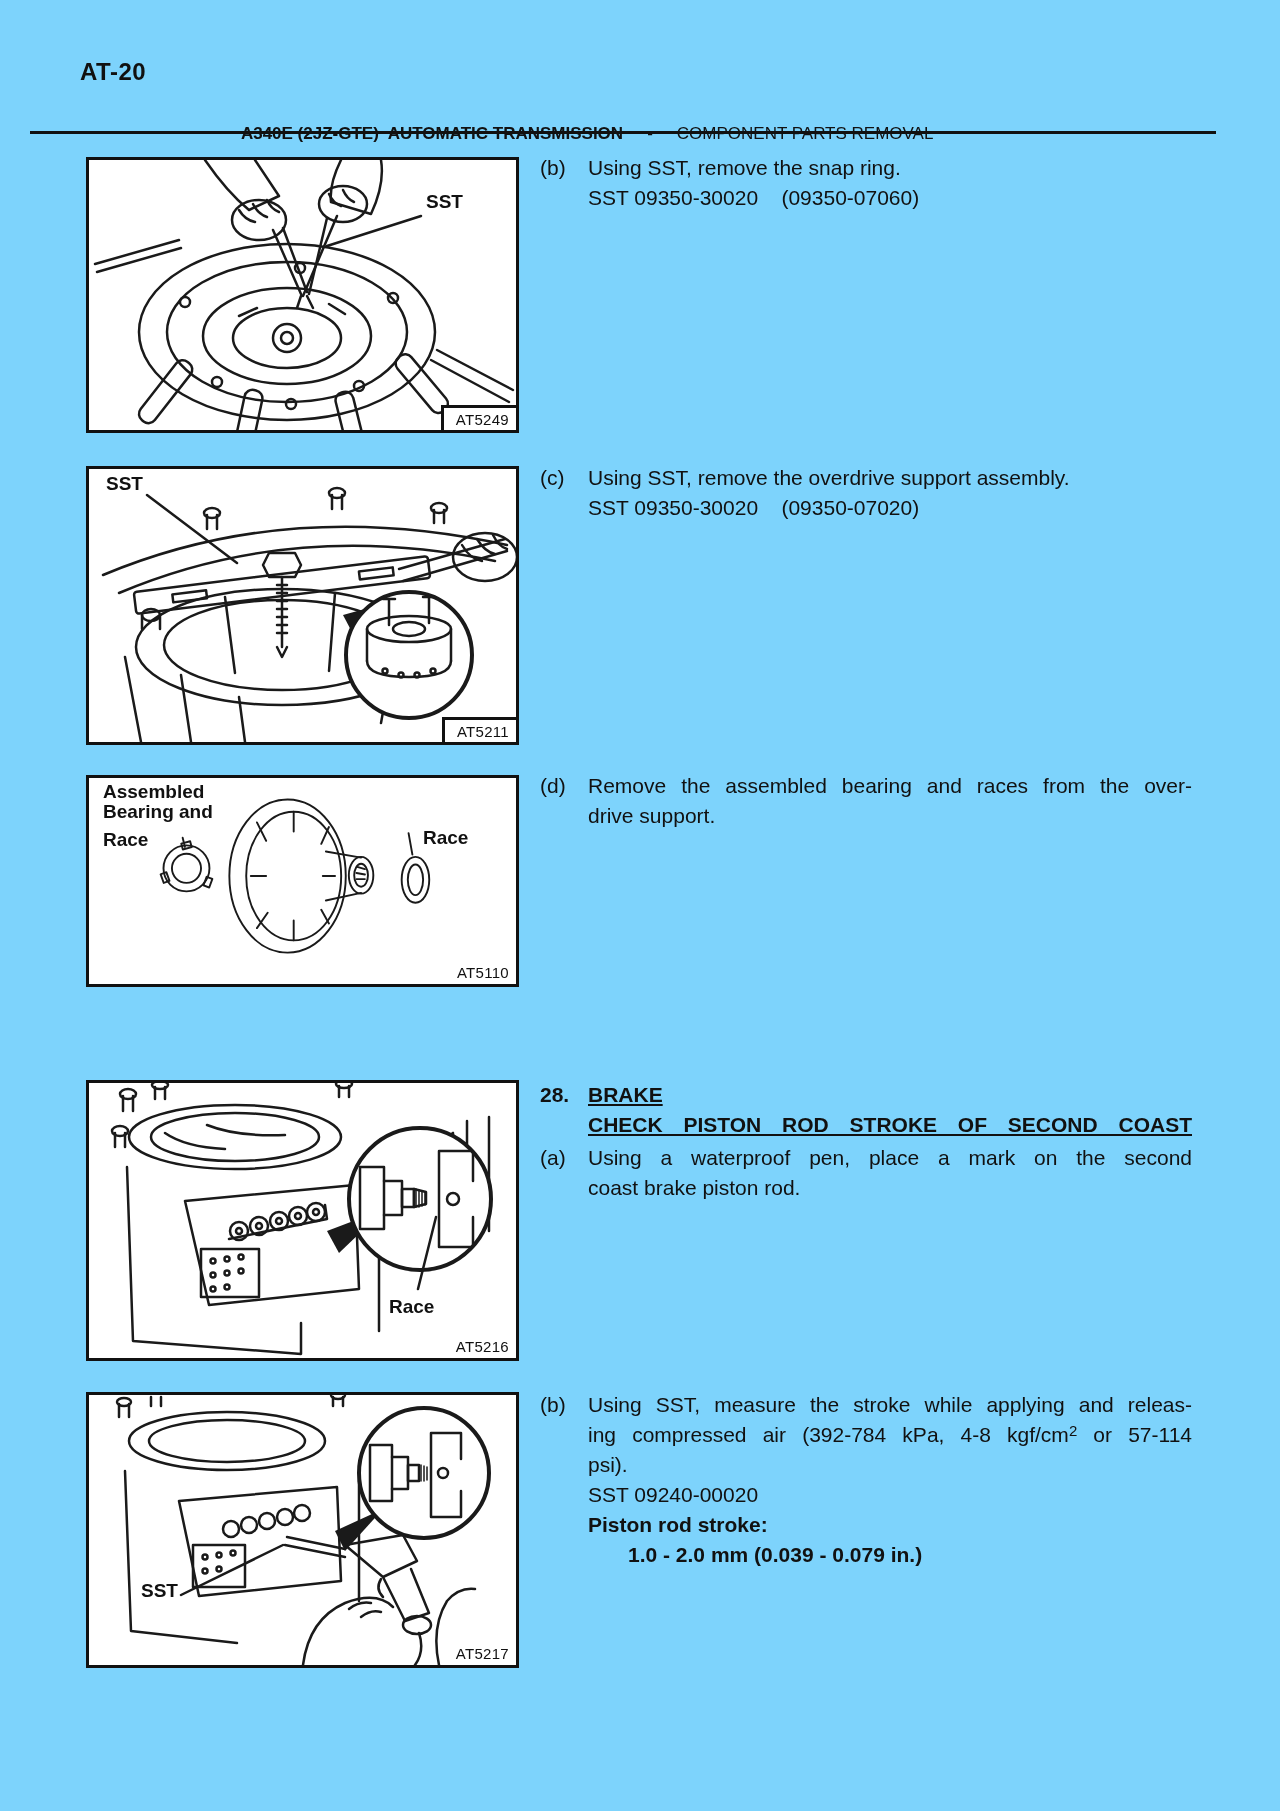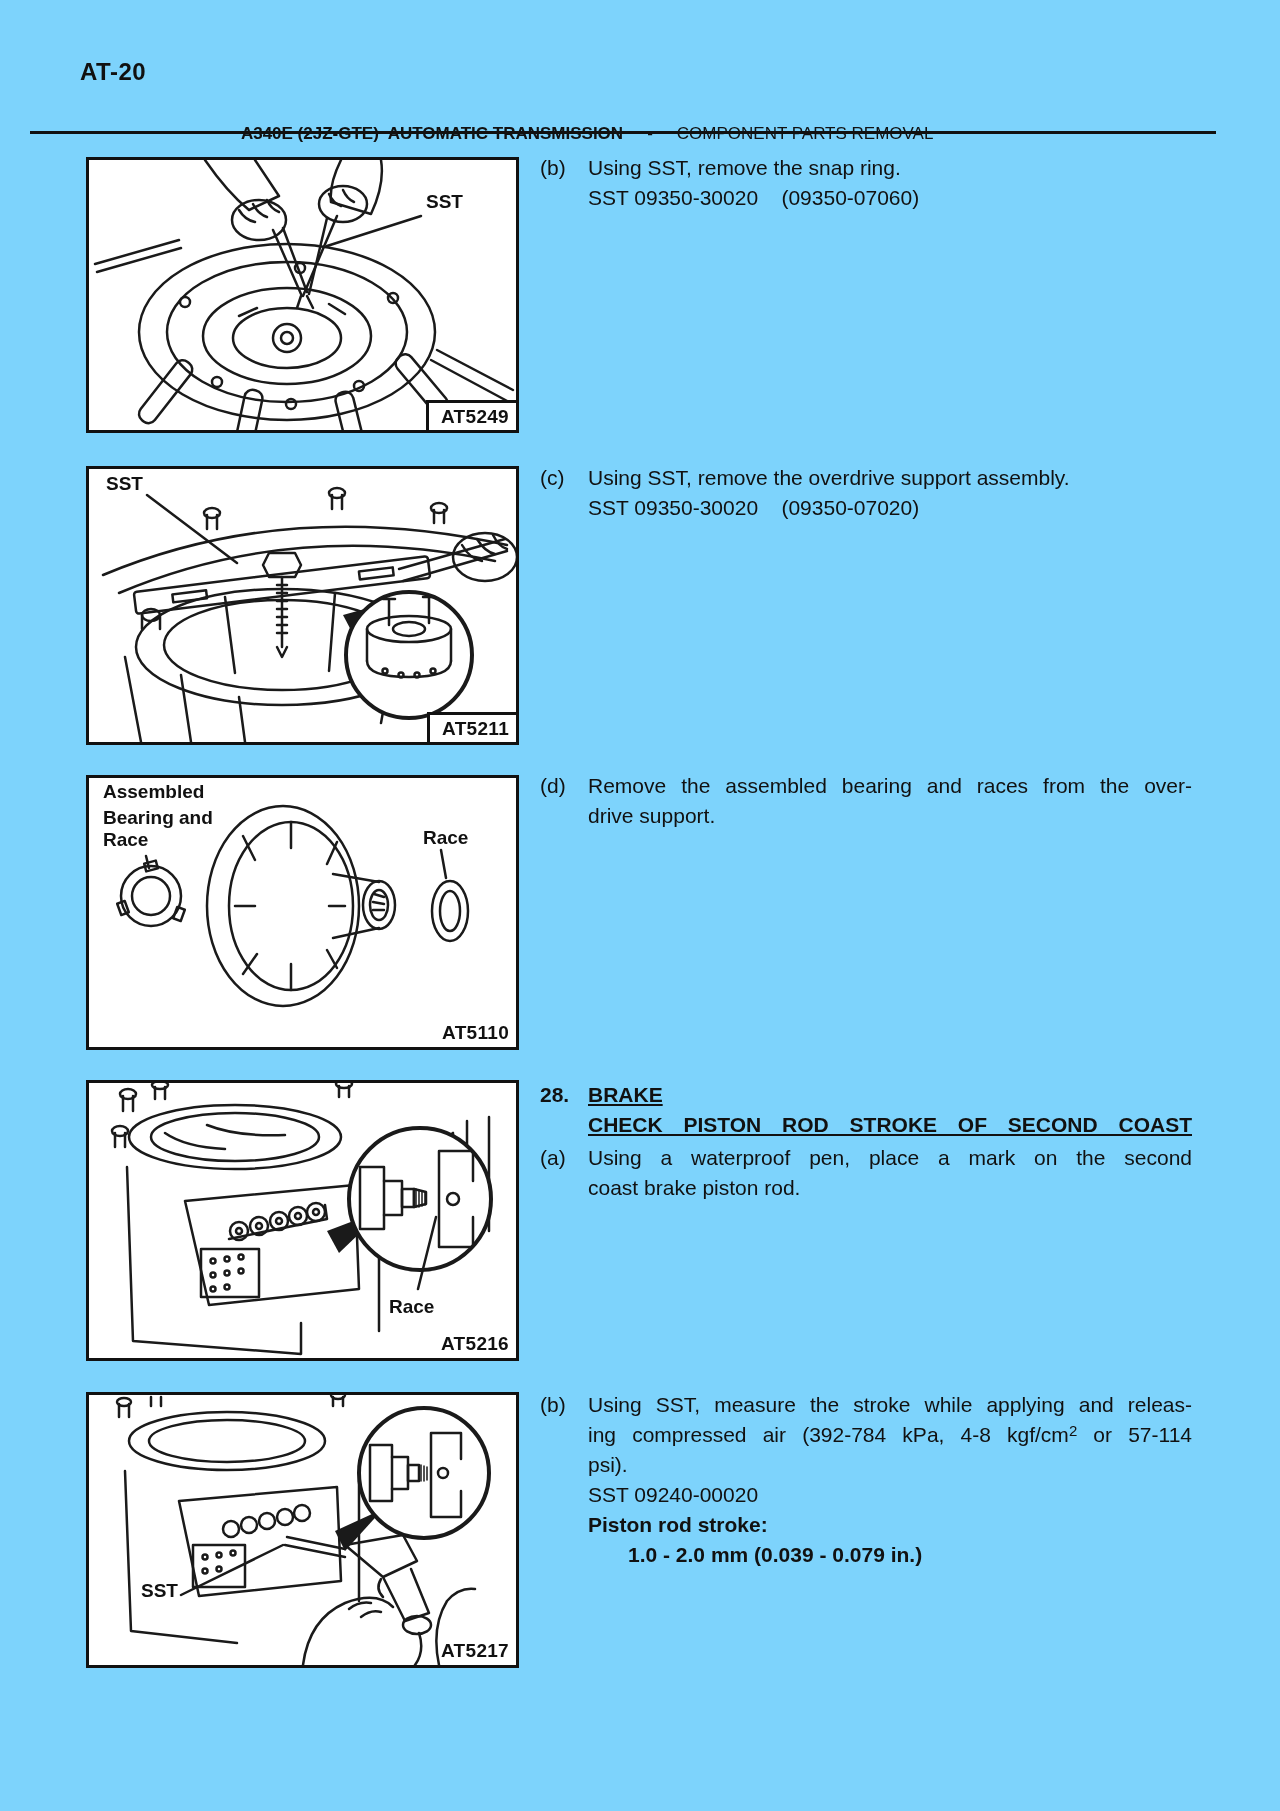--- a/index.html
+++ b/index.html
@@ -10,21 +10,21 @@
   
   .page-number{position:absolute;left:80px;top:58px;font-size:24px;font-weight:bold;letter-spacing:.5px;}
   .header-line{position:absolute;left:222px;top:104px;font-size:17px;white-space:pre-wrap;}
   .header-line .b{font-weight:bold;}
   .header-line .sep{margin:0 24px;}
   .header-rule{position:absolute;left:30px;top:131px;width:1186px;height:3px;background:#111;}
   
   .fig{position:absolute;left:86px;width:433px;border:3px solid #111;background:#fff;box-sizing:border-box;padding-left:10px;}
   .fig svg{position:absolute;left:0;top:0;width:100%;height:100%;}
   .fig-label{position:absolute;font-size:19px;font-weight:bold;white-space:nowrap;line-height:24px;}
-  .fig-id{position:absolute;right:7px;bottom:3px;font-size:19px;font-weight:bold;letter-spacing:.3px;text-align:center;}
+  .fig-id{position:absolute;right:7px;bottom:3px;font-size:15px;font-weight:normal;letter-spacing:.3px;text-align:center;}
   .fig-id.boxed{right:0;bottom:0;border-top:3px solid #111;border-left:3px solid #111;padding:3px 7px 2px 12px;background:#fff;}
   
   .step{position:absolute;left:540px;width:652px;font-size:21px;line-height:30px;}
   .marker{position:absolute;left:0;top:0;}
   .step-body{margin-left:48px;}
   .line{white-space:pre-wrap;}
   .just{text-align:justify;text-align-last:justify;}
   .bold{font-weight:bold;}
   .indent{padding-left:40px;}
   sup{font-size:15px;line-height:0;vertical-align:6px;}
@@ -119,21 +119,21 @@
           <circle cx="312" cy="206" r="2.5"></circle>
           <circle cx="328" cy="206" r="2.5"></circle>
           <circle cx="344" cy="202" r="2.5"></circle>
         <path d="M58 26 L148 94"></path>
       </g>
     </svg>
     <span class="fig-label" style="left:17px;top:3px;">SST</span>
     <span class="fig-id boxed">AT5211</span>
   </div>
 
-  <div class="fig" style="top:775px;height:275px;">
+  <div class="fig" style="top:775px;height:212px;">
     <svg viewBox="0 0 427 269">
       <g fill="none" stroke="#1a1a1a" stroke-width="2.5" stroke-linecap="round" stroke-linejoin="round">
         <circle cx="62" cy="118" r="30"></circle>
         <circle cx="62" cy="118" r="19"></circle>
         <rect x="56" y="84" width="12" height="8" transform="rotate(-15 62 88)"></rect>
         <rect x="28" y="126" width="12" height="8" transform="rotate(70 34 130)"></rect>
         <rect x="84" y="132" width="12" height="8" transform="rotate(-70 90 136)"></rect>
         <path d="M57 78 L60 90"></path>
         <path d="M352 72 L357 100"></path>
         <ellipse cx="194" cy="128" rx="76" ry="100"></ellipse>
@@ -141,21 +141,21 @@
         <path d="M202 44 V70 M154 58 L166 82 M146 128 h20 M154 196 L168 176 M202 212 V186 M248 190 L238 172 M256 128 h-16 M248 64 L238 86"></path>
         <path d="M244 96 L290 104 M244 160 L290 150"></path>
         <ellipse cx="290" cy="127" rx="16" ry="24"></ellipse>
         <ellipse cx="290" cy="127" rx="9" ry="15"></ellipse>
         <path d="M285 116 l10 3 M284 124 l11 2 M284 132 h11"></path>
         <ellipse cx="361" cy="133" rx="18" ry="30"></ellipse>
         <ellipse cx="361" cy="133" rx="10" ry="20"></ellipse>
       </g>
     </svg>
     <span class="fig-label" style="left:14px;top:2px;">Assembled</span>
-    <span class="fig-label" style="left:14px;top:28px;">Bearing and</span>
+    <span class="fig-label" style="left:14px;top:22px;">Bearing and</span>
     <span class="fig-label" style="left:14px;top:50px;">Race</span>
     <span class="fig-label" style="left:334px;top:48px;">Race</span>
     <span class="fig-id">AT5110</span>
   </div>
 
   <div class="fig" style="top:1080px;height:281px;">
     <svg viewBox="0 0 427 275">
       <g fill="none" stroke="#1a1a1a" stroke-width="2.5" stroke-linecap="round" stroke-linejoin="round">
         <ellipse cx="146" cy="54" rx="106" ry="32"></ellipse>
         <ellipse cx="146" cy="54" rx="84" ry="24"></ellipse>

